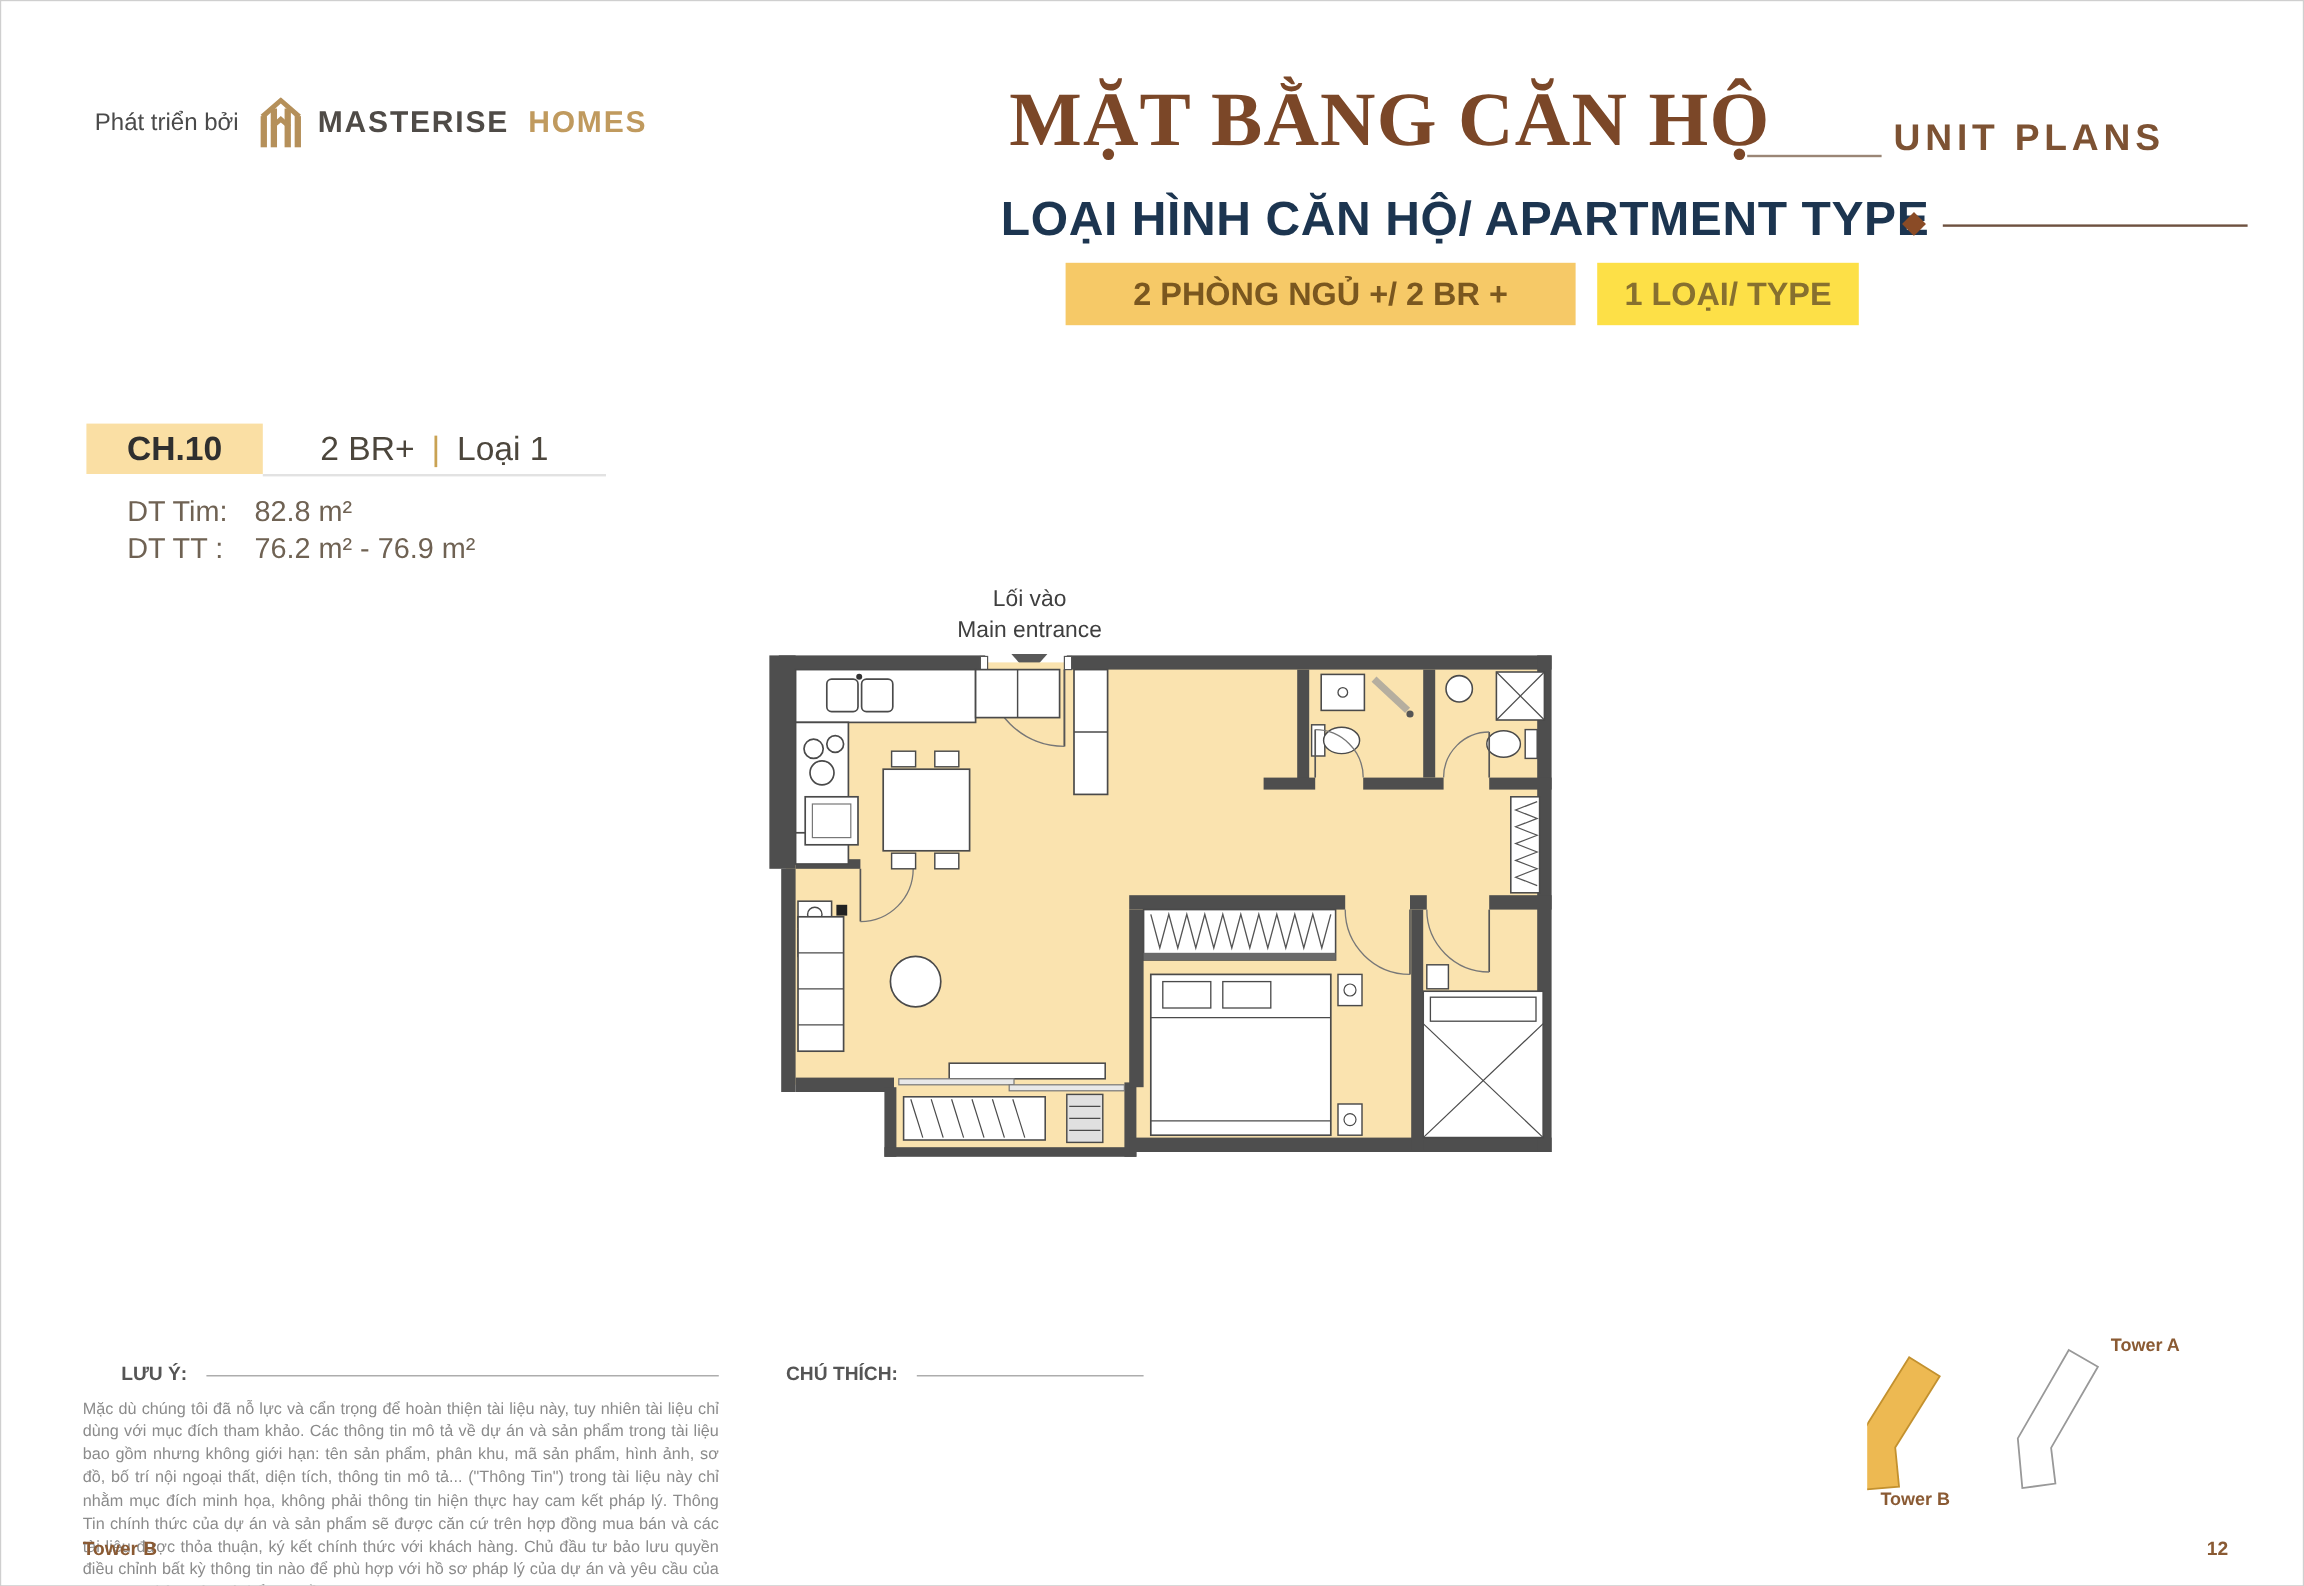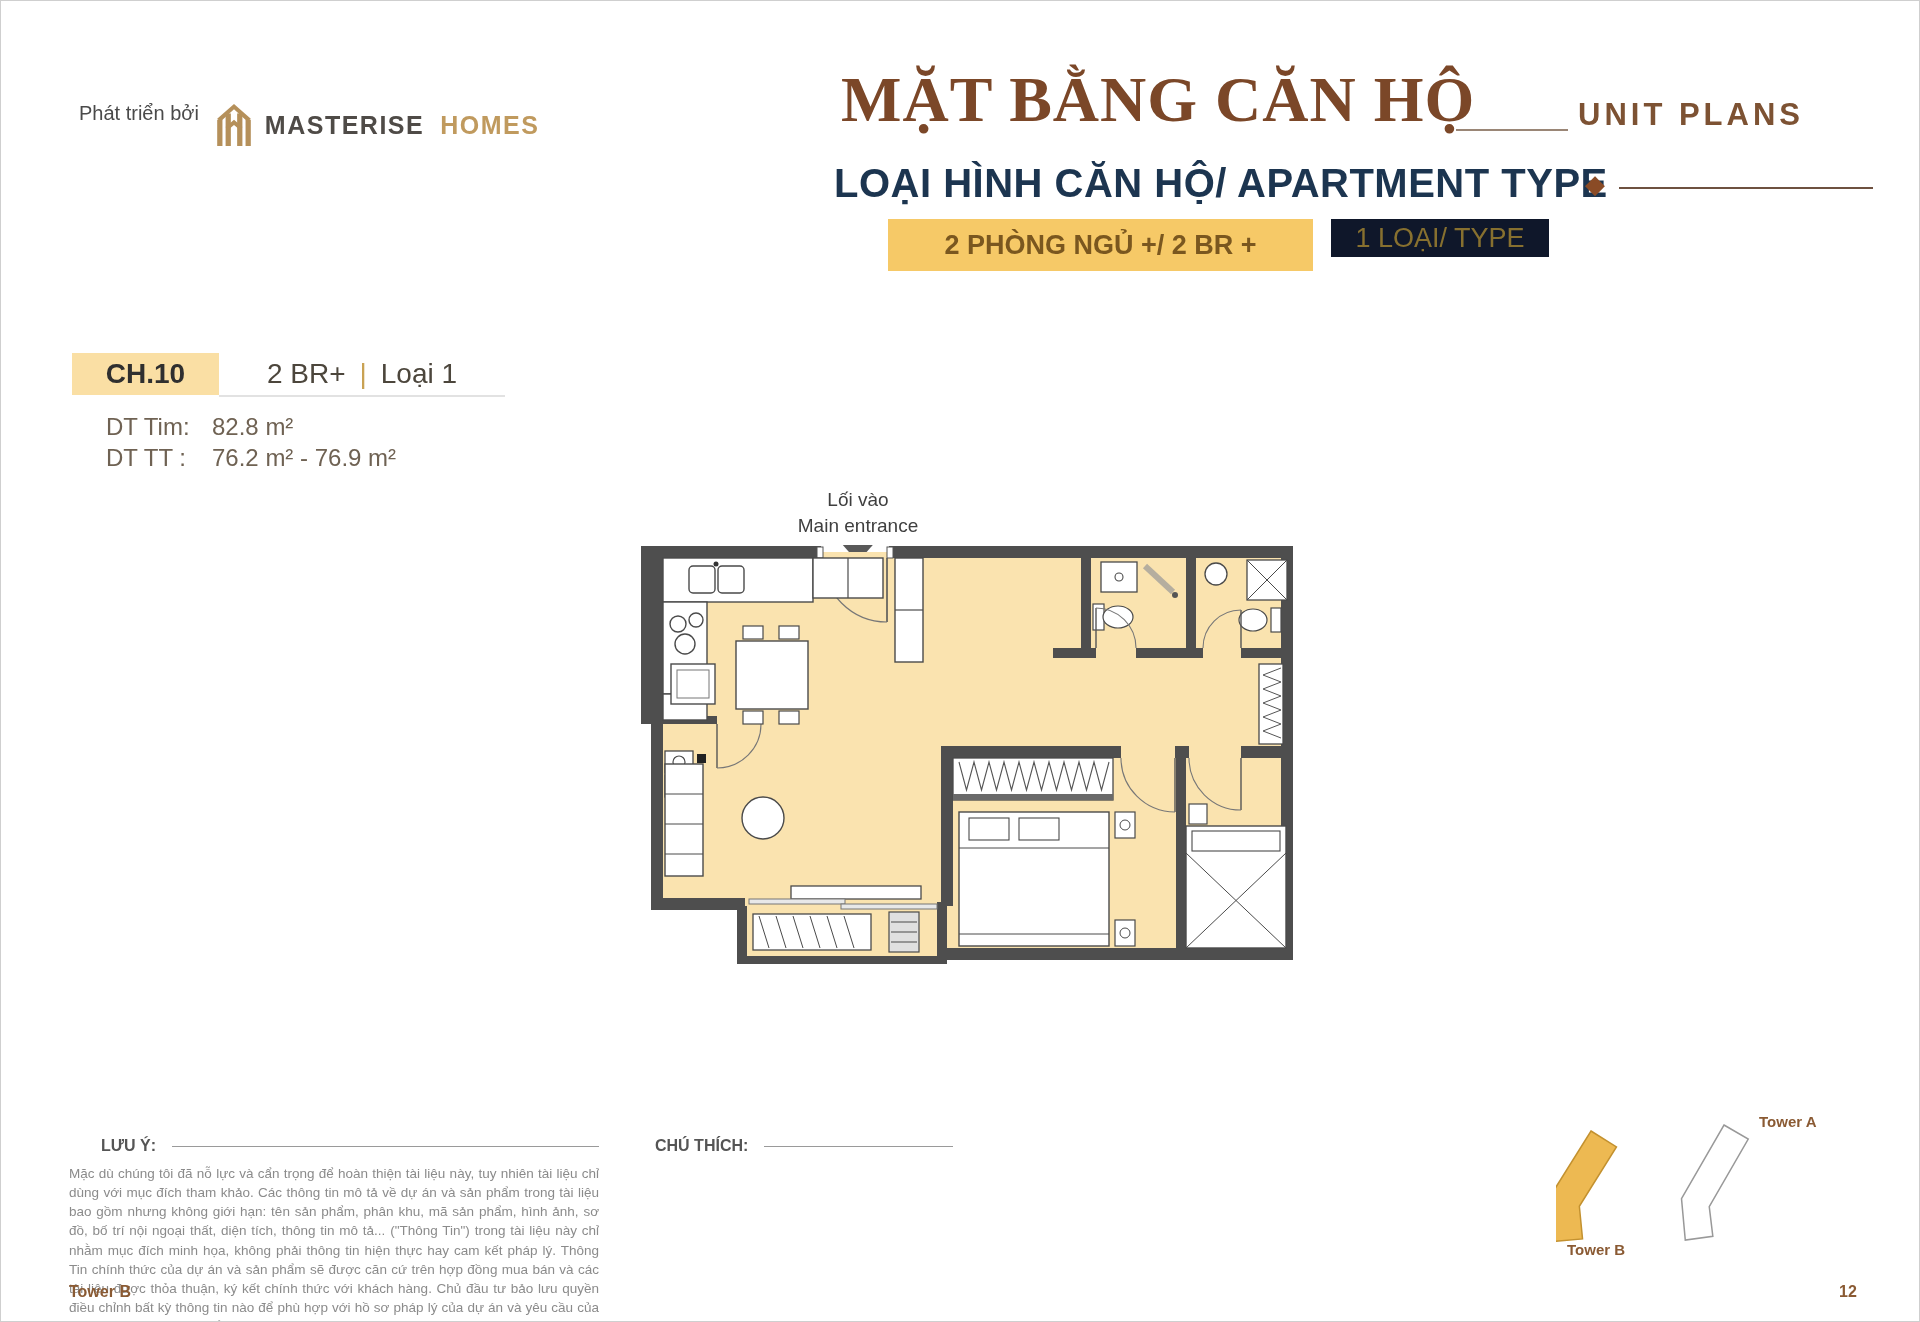--- a/index.html
+++ b/index.html
@@ -4,38 +4,38 @@
 <style>
   html,body{margin:0;padding:0;background:#eee;}
   .canvas{position:relative;width:1920px;height:1322px;background:#fff;overflow:hidden;
           border:1px solid #cfcfcf;box-sizing:border-box;
           font-family:"Liberation Sans","DejaVu Sans",sans-serif;color:#333;}
   .abs{position:absolute;}
 
   
   .dev-row{left:66px;top:80px;display:flex;align-items:center;gap:14px;}
   .dev-prefix{font-size:20px;color:#4a4a4a;margin-left:12px;}
-  .brand{display:flex;align-items:center;gap:10px;margin-top:23px;}
+  .brand{display:flex;align-items:center;gap:10px;}
   .brand-primary{font-size:25px;font-weight:bold;letter-spacing:1.5px;color:#4f4b47;}
   .brand-secondary{font-size:25px;font-weight:bold;letter-spacing:1.5px;color:#C09A5E;margin-left:6px;}
 
   
   .title-vi{left:840px;top:62px;font-family:"Liberation Serif","DejaVu Serif",serif;
             font-size:64px;font-weight:bold;color:#7B4728;letter-spacing:1px;}
   .title-line{left:1455px;top:128px;width:112px;height:2px;background:#9a8676;}
   .title-en{left:1577px;top:96px;font-size:31px;font-weight:bold;color:#7d5233;letter-spacing:4px;}
   .subtitle{left:833px;top:160px;font-size:40px;font-weight:bold;color:#1C3550;letter-spacing:.5px;}
   .diamond{left:1584px;top:168px;font-size:26px;color:#8a4b26;}
   .subtitle-line{left:1618px;top:186px;width:254px;height:2px;background:#6e5140;}
   .badge1{left:887px;top:218px;width:425px;height:52px;background:#F6C967;
           display:flex;align-items:center;justify-content:center;
           font-size:27px;font-weight:bold;color:#7A571F;}
-  .badge2{left:1330px;top:218px;width:218px;height:38px;background:#0f172a;
+  .badge2{left:1330px;top:218px;width:218px;height:52px;background:#fde047;
           display:flex;align-items:center;justify-content:center;
-          font-size:27px;font-weight:normal;color:#87702F;}
+          font-size:27px;font-weight:bold;color:#87702F;}
 
   
   .unit-code{left:71px;top:352px;width:147px;height:42px;background:#FADFA4;
              display:flex;align-items:center;justify-content:center;
              font-size:28px;font-weight:bold;color:#2f2f2f;}
   .unit-type-row{left:218px;top:352px;width:286px;height:42px;border-bottom:2px solid #e2e2e2;
                  display:flex;align-items:center;justify-content:center;gap:14px;
                  font-size:28px;color:#4c463c;}
   .unit-type-row .pipe{color:#C9A253;font-weight:normal;}
   .dt-row{left:71px;width:440px;height:30px;display:flex;font-size:24px;color:#6f6253;}

